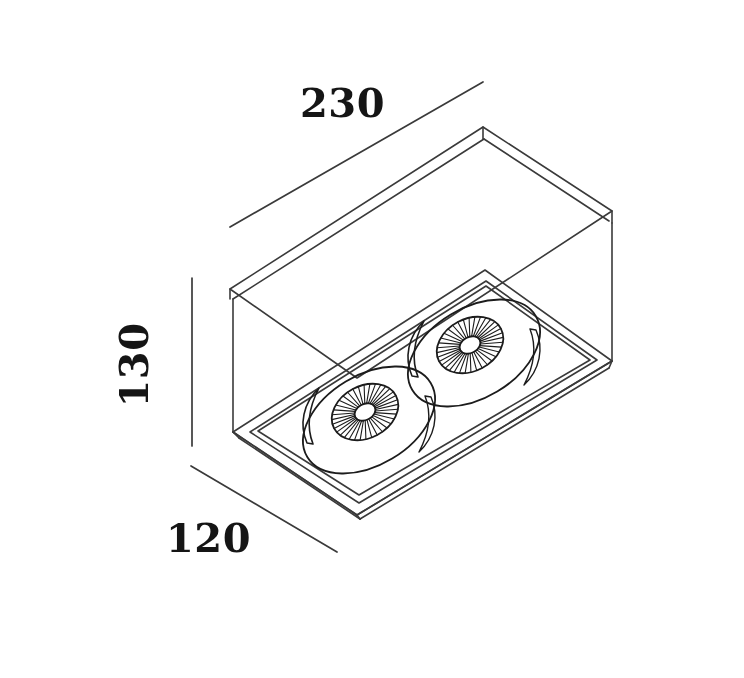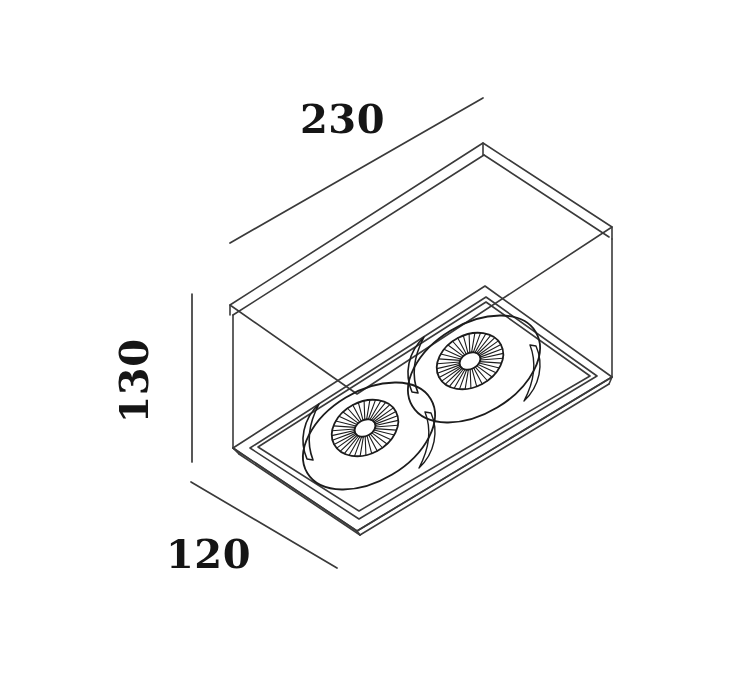--- a/index.html
+++ b/index.html
@@ -11,21 +11,20 @@
     width: 744px;
     height: 678px;
     overflow: hidden;
     font-family: "DejaVu Serif", serif;
   }
   #drawing-root {
     position: relative;
     width: 744px;
     height: 538px;
     background: #ffffff;
-    margin-top: 16px;
   }
   #tech-svg {
     position: absolute;
     top: 0;
     left: 0;
     width: 744px;
     height: 678px;
     display: block;
   }
   .dim-text {

